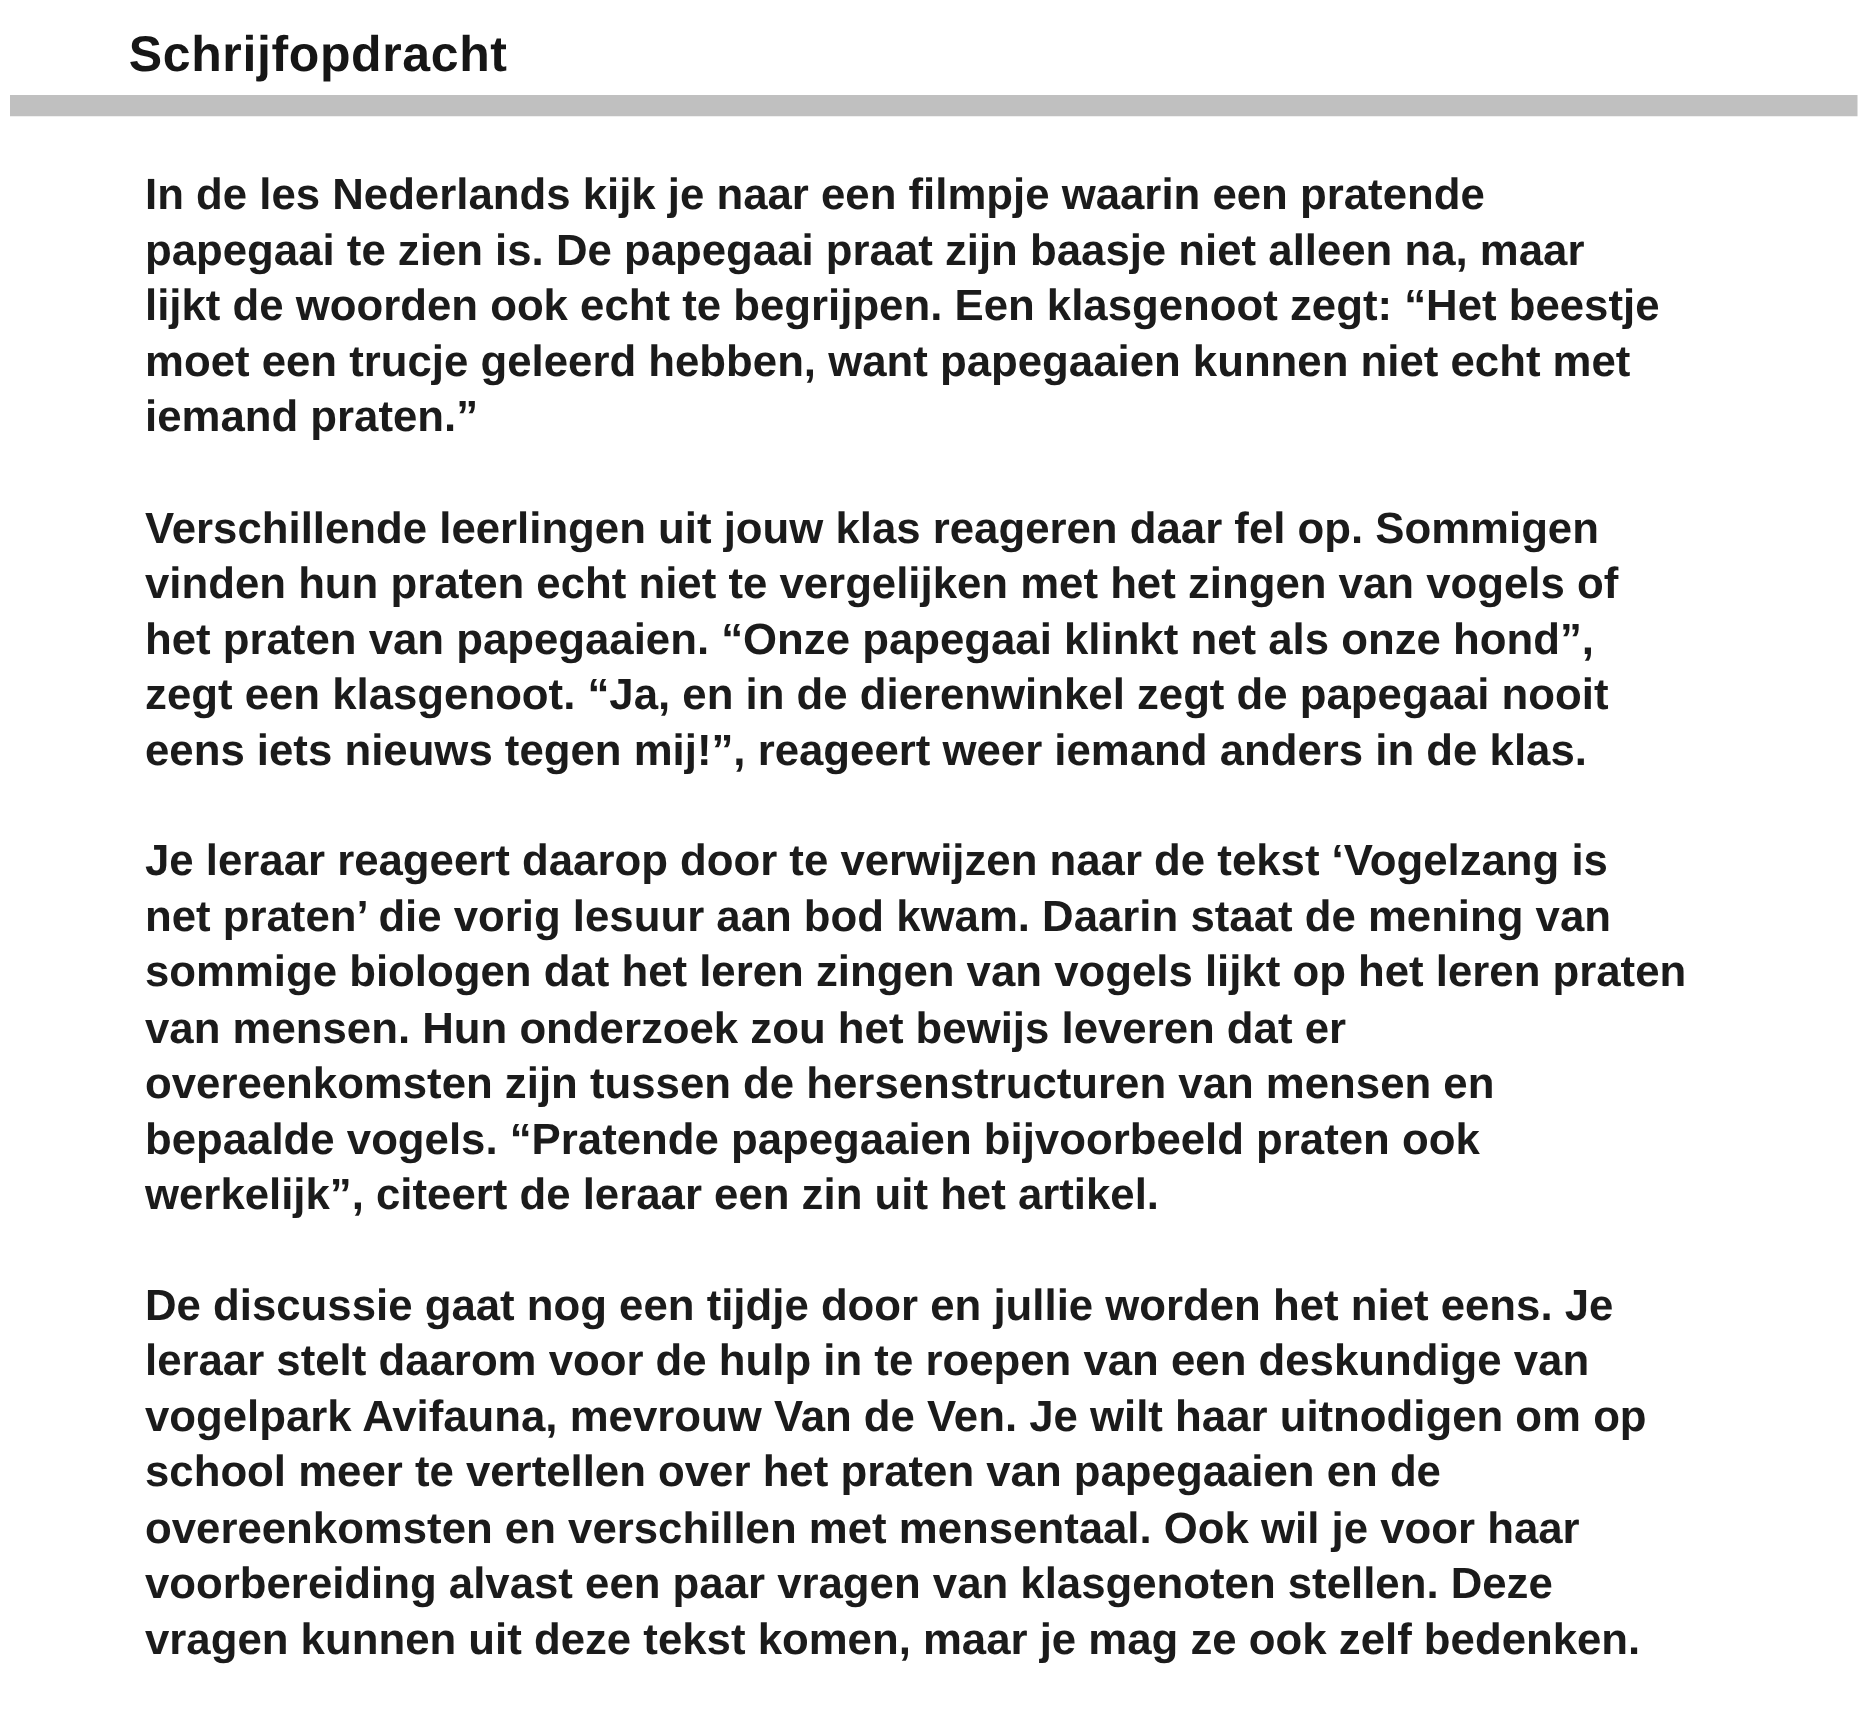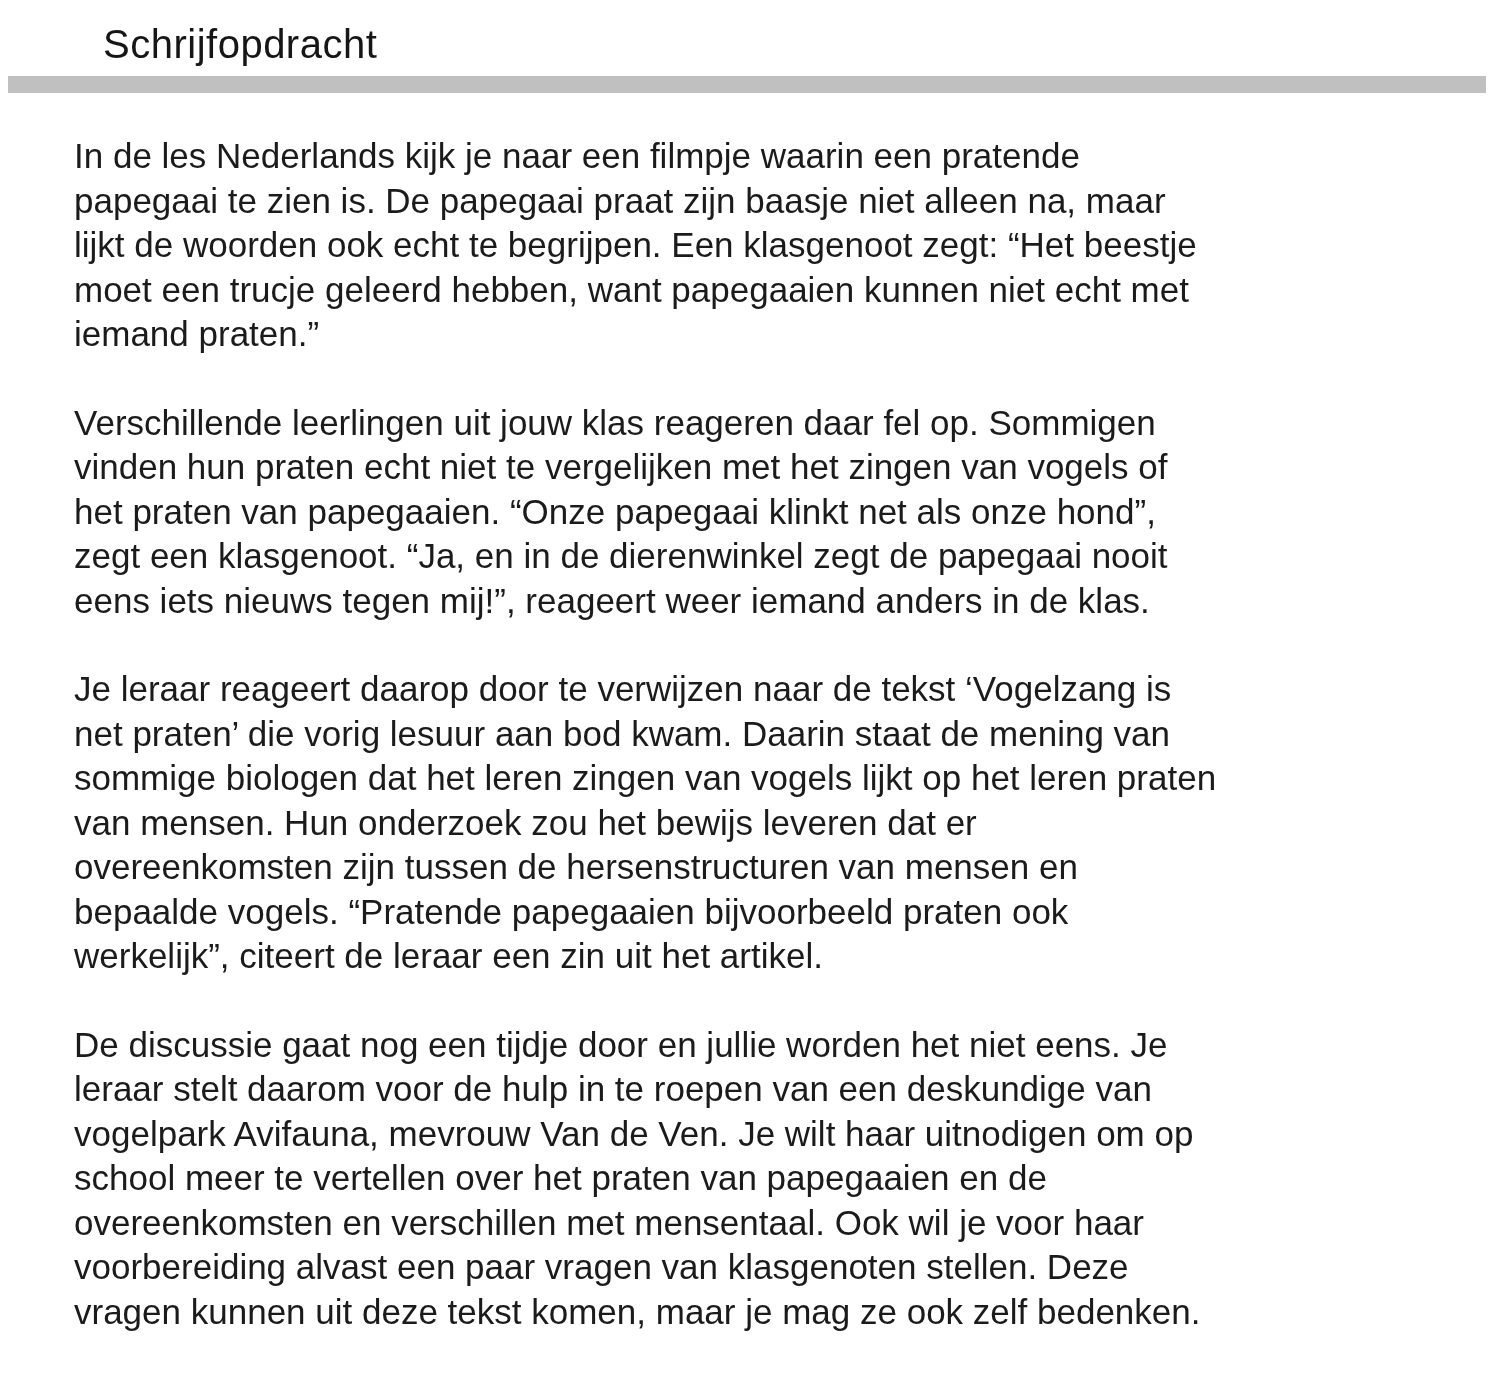--- a/index.html
+++ b/index.html
@@ -11,31 +11,32 @@
     width: 1494px;
     height: 1384px;
     font-family: "Liberation Sans", "DejaVu Sans", sans-serif;
     color: #1b1b1b;
     overflow: hidden;
   }
   .page-title {
     margin: 21px 0 0 103px;
     font-size: 40px;
     line-height: 46px;
-    font-weight: normal;
+    font-weight: bold;
     color: #161616;
     letter-spacing: 0.5px;
   }
   .title-divider {
     height: 17px;
     margin: 9px 8px 0 8px;
     background: #c0c0c0;
   }
   .document-body {
-    margin: 41px 40px 0 74px;
+    margin: 41px 40px 0 116px;
+    font-weight: bold;
   }
   .para {
     margin: 0 0 44px 0;
     font-size: 35px;
     line-height: 44.5px;
     white-space: pre-line;
     color: #1b1b1b;
   }
   .para:last-child {
     margin-bottom: 0;

